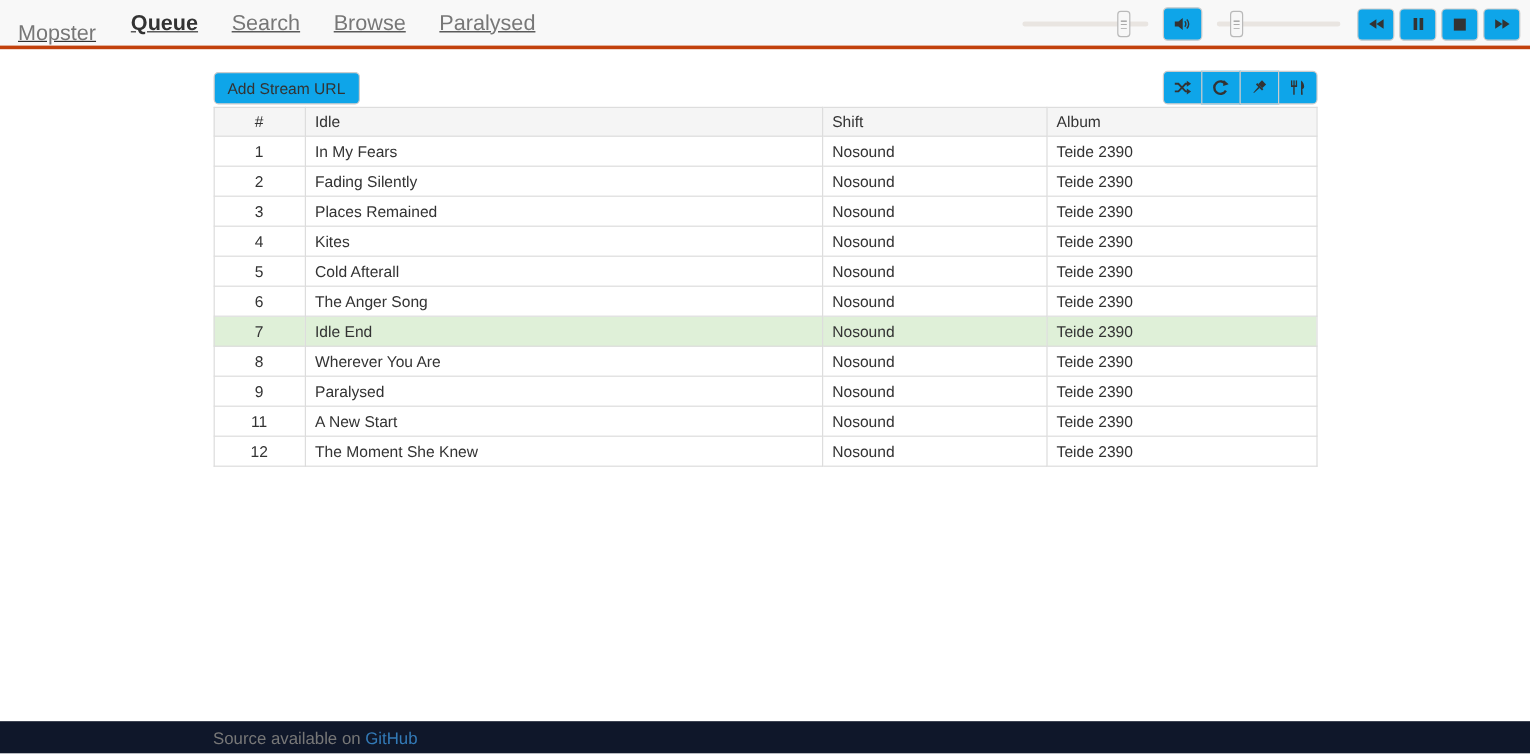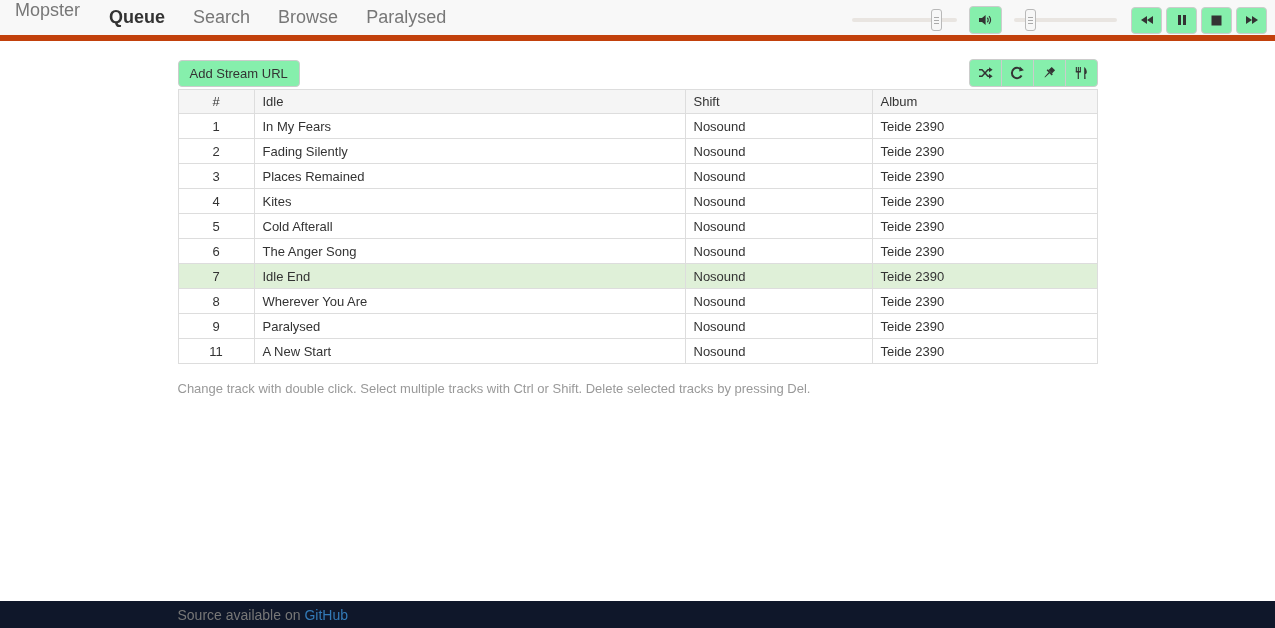--- a/index.html
+++ b/index.html
@@ -1,43 +1,43 @@
 <!DOCTYPE html>
 <html style="--highlight: #dff0d8; --link: #337ab7;"><head>
 <meta charset="utf-8">
 <style>
   * { margin:0; padding:0; box-sizing:border-box; }
   html,body { width:1275px; height:628px; overflow:hidden; background:#fff;
     font-family:"Liberation Sans", sans-serif; color:#333; }
   body { position:relative; }
 
   
-  .navbar { height:41px; background:#f8f8f8; border-bottom:6px solid #c2410c;
-    display:flex; align-items:flex-start; position:relative; }
+  .navbar { height:41px; background:#f8f8f8; border-bottom:3px solid #c2410c;
+    display:flex; align-items:flex-end; position:relative;text-decoration:underline; }
   .brand { color:#777; font-size:18px; padding:0 15px; cursor:pointer; }
   .nav-links { display:flex; align-items:center; height:100%; }
   .nav-link { color:#777; font-size:18px; padding:0 14px; height:100%;
     display:flex; align-items:center; cursor:pointer; text-decoration:none; }
   .nav-link.active { color:#333; font-weight:bold; }
 
   .navbar-right { position:absolute; right:8px; top:0; height:40px;
     display:flex; align-items:center; }
 
   .slider { position:relative; height:24px; cursor:pointer; }
   .slider-track { position:absolute; top:10px; left:0; right:0; height:4px;
     background:#e9e5e1; border-radius:2px; }
   .slider-handle { position:absolute; top:1px; width:11px; height:22px;
     margin-left:-5px; background:#f7f7f7; border:1px solid #b9b9b9;
     border-radius:3px; cursor:grab; display:flex; align-items:center; justify-content:center; }
   .slider-handle .grip { width:5px; height:7px;
     background:repeating-linear-gradient(to bottom,#aaa 0 1px,transparent 1px 3px); }
   .slider-seek { width:105px; }
   .slider-volume { width:103px; }
 
-  .btn { background:#86efac; border:1px solid #ccc; border-radius:4px; color:#333;
+  .btn { background:#0ea5e9; border:1px solid #ccc; border-radius:4px; color:#333;
     cursor:pointer; display:inline-flex; align-items:center; justify-content:center;
     font-family:inherit; }
   .btn-icon { width:33px; height:28px; }
   .transport { display:flex; gap:4px; margin-left:14px; }
   .transport .btn { width:31px; height:27px; }
   .vol-btn { margin:0 12px; }
 
   
   .container { width:920px; margin:0 auto; }
   .toolbar { margin-top:18px; display:flex; justify-content:space-between; align-items:center; }
@@ -250,24 +250,29 @@
           <td>Paralysed</td>
           <td>Nosound</td>
           <td>Teide 2390</td>
         </tr>
         <tr>
           <td>11</td>
           <td>A New Start</td>
           <td>Nosound</td>
           <td>Teide 2390</td>
         </tr>
+        <tr>
+          <td>12</td>
+          <td>The Moment She Knew</td>
+          <td>Nosound</td>
+          <td>Teide 2390</td>
+        </tr>
       </tbody>
   </table>
 
-  <div class="hint">Change track with double click. Select multiple tracks with Ctrl or Shift. Delete selected tracks by pressing Del.</div>
 </div>
 
 <div class="footer">
   <div class="footer-inner">
     <span>Source available on</span>
     <a>GitHub</a>
   </div>
 </div>
 
 </body></html>

